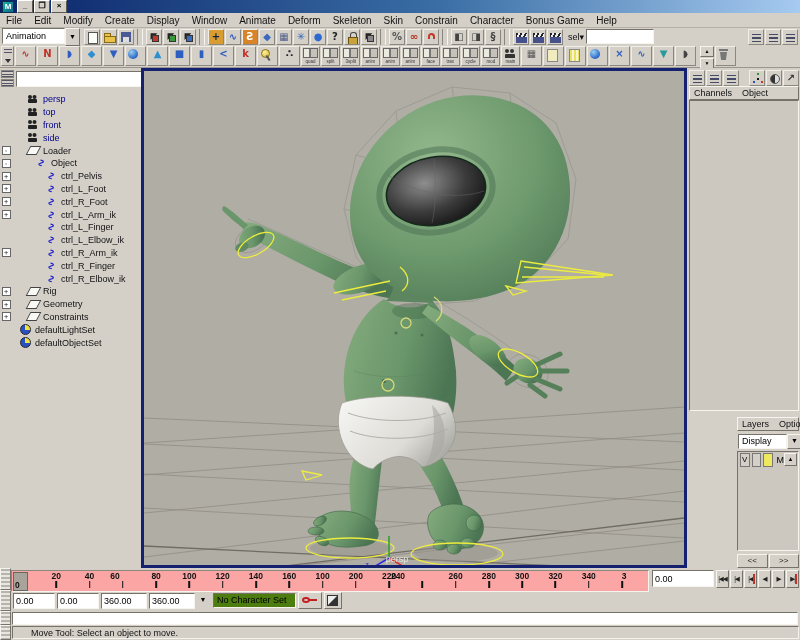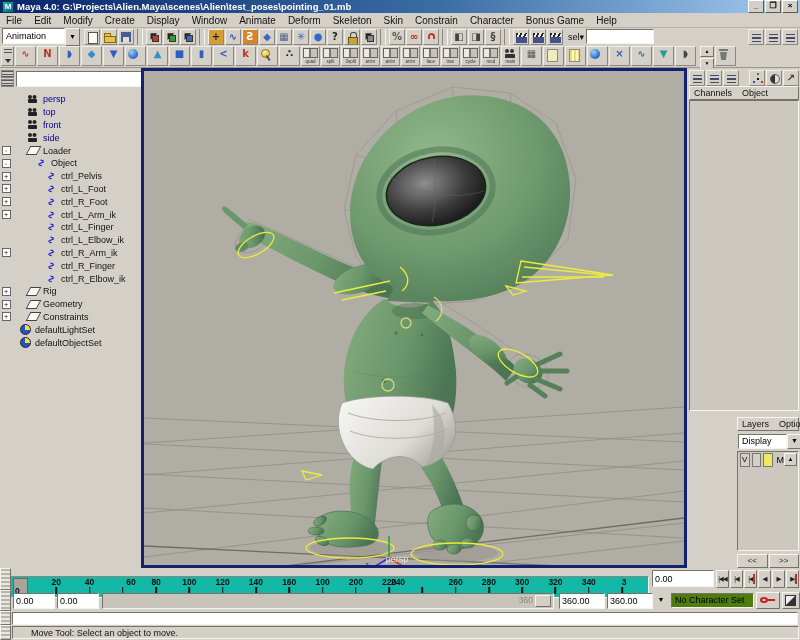--- a/index.html
+++ b/index.html
@@ -113,21 +113,21 @@
   .lay-v{width:13px;height:12px;background:#d4d0c8;border:1px solid #777;font-size:8px;line-height:11px;text-align:center;}
   .lay-b{width:13px;height:12px;background:#d4d0c8;border:1px solid #777;}
   .lay-sw{width:13px;height:12px;border:1px solid #777;}
   .lay-name{font-size:9px;padding-left:2px;}
   .lay-scroll{position:absolute;right:1px;top:1px;width:11px;height:11px;font-size:6px;line-height:10px;text-align:center;}
   .rp-bottom{display:flex;gap:1px;margin-top:3px;}
   .rp-bbtn{flex:1;height:12px;font-size:8px;line-height:11px;text-align:center;color:#222;}
   
   .grip{width:9px;align-self:stretch;background:repeating-linear-gradient(180deg,#b8b4ac 0 2px,#e8e6e0 2px 4px);border:1px solid;border-color:#f6f4ee #75726a #75726a #f6f4ee;flex:none;}
   .rowA{top:568px;left:0;width:800px;height:22px;display:flex;align-items:stretch;}
-  .ruler{position:relative;width:636px;height:20px;margin-top:8px;flex:none;background:#14b8a6;border:1px solid;border-color:#8a877f #f6f4ee #f6f4ee #8a877f;overflow:hidden;}
+  .ruler{position:relative;width:636px;height:20px;margin-top:2px;flex:none;background:#fca5a5;border:1px solid;border-color:#8a877f #f6f4ee #f6f4ee #8a877f;overflow:hidden;}
   .ticknum{position:absolute;top:0;font-size:8.5px;font-weight:bold;color:#111;transform:translateX(-50%);}
   .tickmark{position:absolute;top:10px;width:1.6px;height:7px;background:#111;transform:translateX(-50%);}
   .curmark{position:absolute;left:1px;top:1px;width:13px;height:17px;background:#a8a49c;border:1px solid #6a675f;}
   .curlabel{position:absolute;left:3px;top:9px;font-size:8.5px;font-weight:bold;color:#111;}
   .timefield{width:56px;height:15px;margin:2px 2px 0 3px;font-size:9px;padding:0 2px;flex:none;font-family:"Liberation Sans",sans-serif;}
   .playbtns{display:flex;gap:1px;margin-top:2px;}
   .pb{width:11px;height:16px;font-size:6.5px;line-height:15px;text-align:center;color:#222;letter-spacing:-1px;overflow:hidden;position:relative;padding:0;}
   .pb.acc::after{content:"";position:absolute;right:1.5px;top:3px;width:1.5px;height:10px;background:#c03028;}
   .rowB{top:590px;left:0;width:800px;height:21px;display:flex;align-items:center;}
   .rngfield{width:36px;height:14px;font-size:9px;padding:0 2px;margin-left:2px;font-family:"Liberation Sans",sans-serif;flex:none;}
@@ -148,21 +148,20 @@
   .helprow{top:625px;left:0;width:800px;height:15px;display:flex;align-items:stretch;}
   .helpline{flex:1;margin:1px 1px 1px 1px;border:1px solid;border-color:#75726a #f6f4ee #f6f4ee #75726a;background:#d4d0c8;
             font-size:9px;line-height:12px;color:#111;padding-left:18px;}
   input{outline:none;}
 </style>
 </head>
 <body>
 
 <div class="abs titlebar">
   <div class="appicon">M</div>
-  <div class="titletext">Maya 4.0: G:\Projects\Alien.Maya\scenes\Alien\test_poses\pointing_01.mb</div>
   <div class="winbtns" id="winbtns">
       <div class="winbtn">_</div>
       <div class="winbtn">❐</div>
       <div class="winbtn">×</div>
     </div>
 </div>
 
 <div class="abs menubar" id="menubar">
     <div class="menuitem">File</div>
     <div class="menuitem">Edit</div>
@@ -688,21 +687,21 @@
   </div>
 </div>
 
 <div class="abs rowA">
   <div class="grip"></div>
   <div class="ruler" id="ruler">
       <div class="ticknum" style="left: 44.28px;">20</div>
       <div class="tickmark" style="left: 44.28px;"></div>
       <div class="ticknum" style="left: 77.56px;">40</div>
       <div class="tickmark" style="left: 77.56px;"></div>
-      <div class="ticknum" style="left: 119px;">60</div>
+      <div class="ticknum" style="left: 103px;">60</div>
       <div class="tickmark" style="left: 110.84px;"></div>
       <div class="ticknum" style="left: 144.12px;">80</div>
       <div class="tickmark" style="left: 144.12px;"></div>
       <div class="ticknum" style="left: 177.4px;">100</div>
       <div class="tickmark" style="left: 177.4px;"></div>
       <div class="ticknum" style="left: 210.68px;">120</div>
       <div class="tickmark" style="left: 210.68px;"></div>
       <div class="ticknum" style="left: 243.96px;">140</div>
       <div class="tickmark" style="left: 243.96px;"></div>
       <div class="ticknum" style="left: 277.24px;">160</div>
@@ -738,24 +737,20 @@
       <div class="pb out">◀</div>
       <div class="pb out">▶</div>
       <div class="pb out acc">▶|</div>
     </div>
 </div>
 
 <div class="abs rowB">
   <div class="grip"></div>
   <input class="rngfield sunkw" value="0.00" style="">
   <input class="rngfield sunkw" value="0.00" style="">
-  <div class="rngtrack">
-    <div class="rngmax">360</div>
-    <div class="rnghandle"></div>
-  </div>
   <input class="rngfield sunkw" style="width: 40px;" value="360.00">
   <input class="rngfield sunkw" style="width: 40px;" value="360.00">
   <div class="charsel">
     <div class="tri-btn">▼</div>
     <div class="charset">No Character Set</div>
     <div class="keybtn out"></div>
     <div class="autobtn out"></div>
   </div>
 </div>
 

